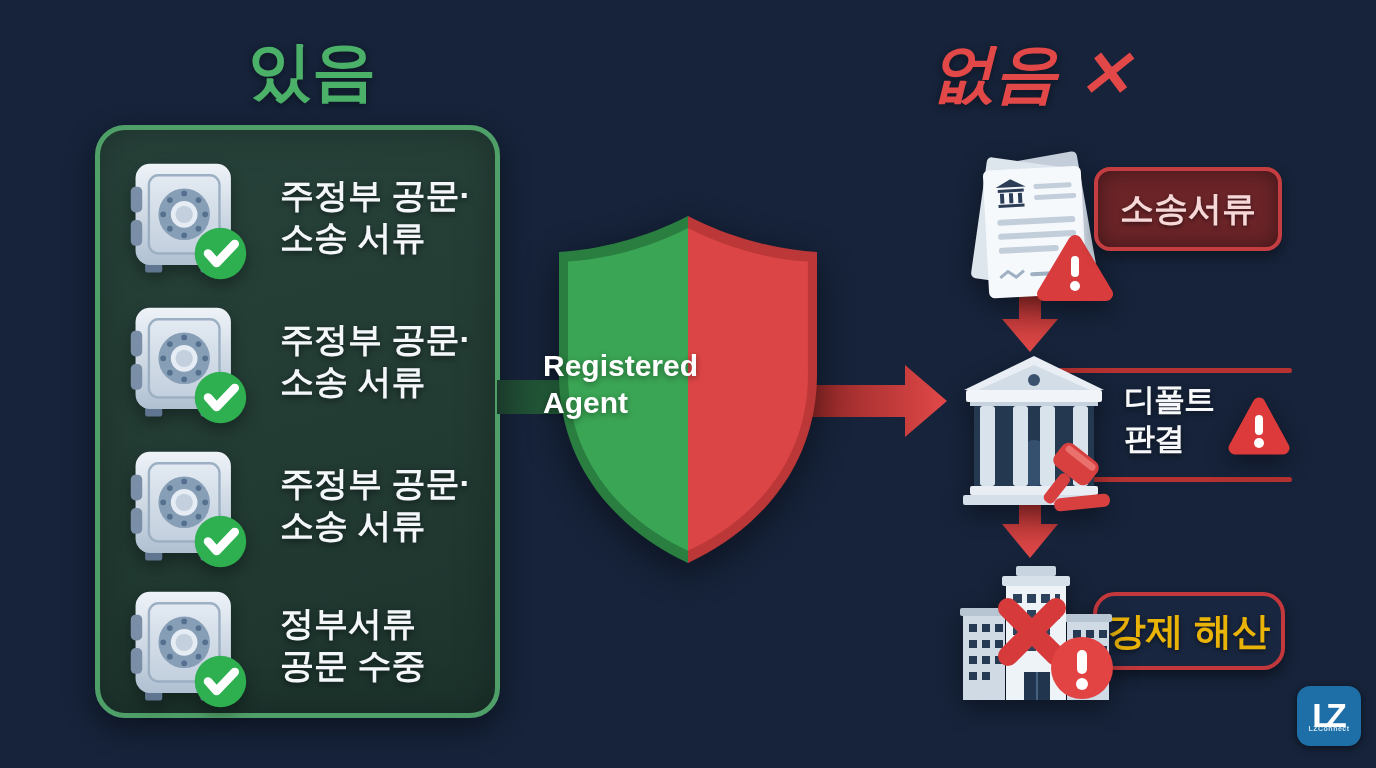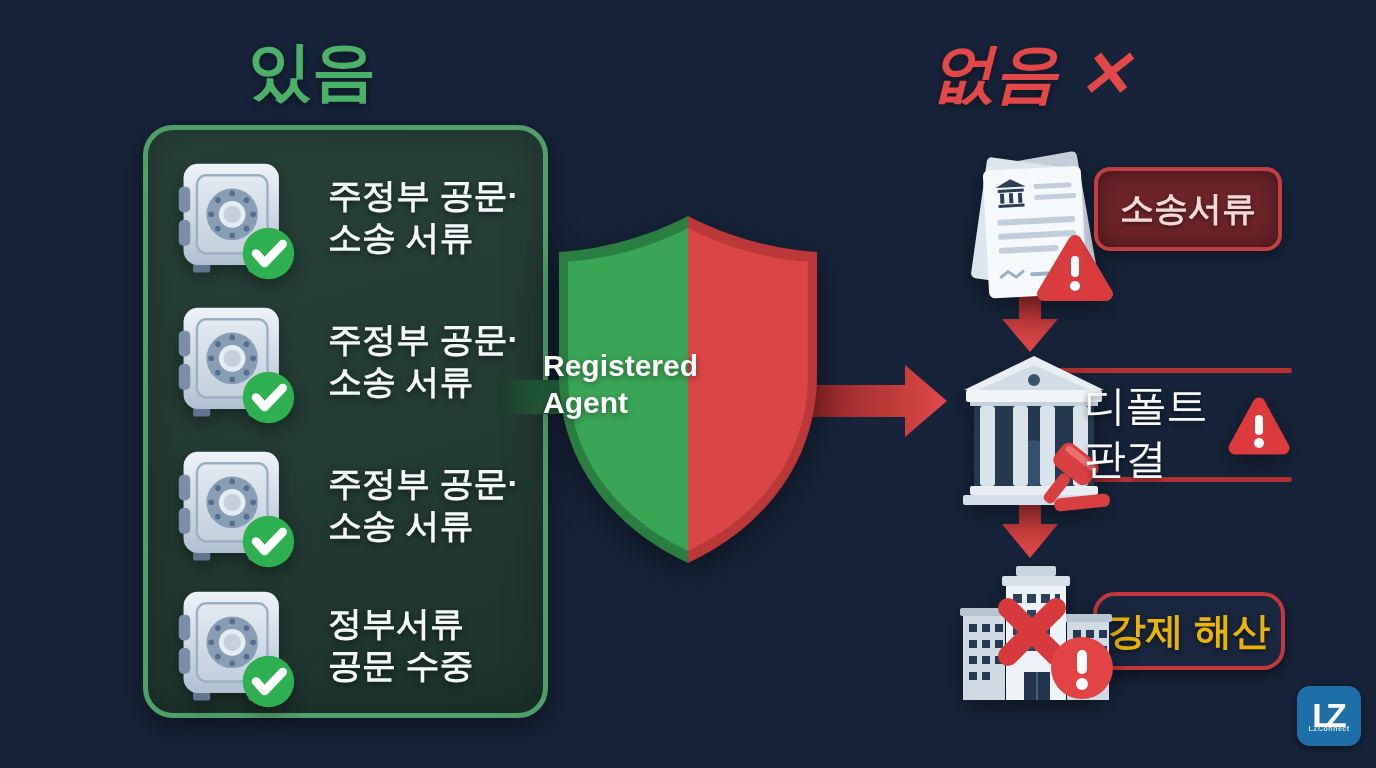--- a/index.html
+++ b/index.html
@@ -18,21 +18,20 @@
   #hdr-have .mark{color:#3fae5f;}
   #hdr-nothave{left:930px;top:30px;color:#e24848;font-style:italic;}
   #hdr-nothave .mark{color:#e24848;}
   
   #panel{
     left:95px;top:125px;width:405px;height:593px;
     background:linear-gradient(165deg,#27423a 0%,#223b33 55%,#1c332c 100%);
     border:5px solid #4f9f68;border-radius:30px;
     box-shadow:0 10px 30px rgba(0,0,0,.45), inset 0 0 40px rgba(0,0,0,.25);
     box-sizing:border-box;
-    margin-left:48px;
   }
   .row{position:absolute;left:26px;display:flex;align-items:flex-start;}
   .row .safe-wrap{width:124px;height:124px;flex:0 0 auto;filter:drop-shadow(0 6px 8px rgba(0,0,0,.35));}
   .row .txt{margin-left:30px;margin-top:14px;color:#f4f7f9;font-weight:700;font-size:34px;line-height:1.24;text-shadow:0 2px 6px rgba(0,0,0,.55);}
   
   #band-green{left:497px;top:380px;width:120px;height:34px;z-index:1;
     background:linear-gradient(90deg,#1b3a2b 0%,#2f9150 100%);}
   #arrow-right{left:808px;top:364px;z-index:1;}
   #shield{left:543px;top:212px;z-index:2;filter:drop-shadow(0 10px 18px rgba(0,0,0,.45));}
   #shield-text{left:543px;top:348px;width:290px;z-index:3;text-align:left;
@@ -43,21 +42,21 @@
     left:1094px;top:167px;width:188px;height:84px;box-sizing:border-box;
     background:#6b2428;border:4px solid #c43d40;border-radius:16px;
     box-shadow:inset 0 0 20px rgba(0,0,0,.4), 0 6px 14px rgba(0,0,0,.4);
     display:flex;flex-direction:column;justify-content:center;align-items:center;
     color:#f6d8d8;font-weight:700;font-size:34px;line-height:1.28;
     text-shadow:0 2px 4px rgba(0,0,0,.5);z-index:2;
   }
   .redline{background:#b53231;height:5px;border-radius:3px;z-index:1;}
   #redline-top{left:1050px;top:368px;width:242px;}
   #redline-bottom{left:1090px;top:477px;width:202px;}
-  #step2-text{left:1084px;top:380px;color:#f6f8fa;font-weight:400;font-size:42px;line-height:1.26;
+  #step2-text{left:1124px;top:380px;color:#f6f8fa;font-weight:700;font-size:31px;line-height:1.26;
     letter-spacing:-1px;text-shadow:0 2px 6px rgba(0,0,0,.55);z-index:2;}
   .badge2{
     left:1093px;top:592px;width:192px;height:78px;box-sizing:border-box;
     background:#18263f;border:4px solid #c2383c;border-radius:22px;
     box-shadow:0 6px 14px rgba(0,0,0,.45);
     display:flex;justify-content:center;align-items:center;
     color:#eab308;font-weight:700;font-size:38px;
     text-shadow:0 2px 5px rgba(0,0,0,.5);z-index:2;
   }
   .icon-shadow{filter:drop-shadow(0 8px 12px rgba(0,0,0,.4));}

